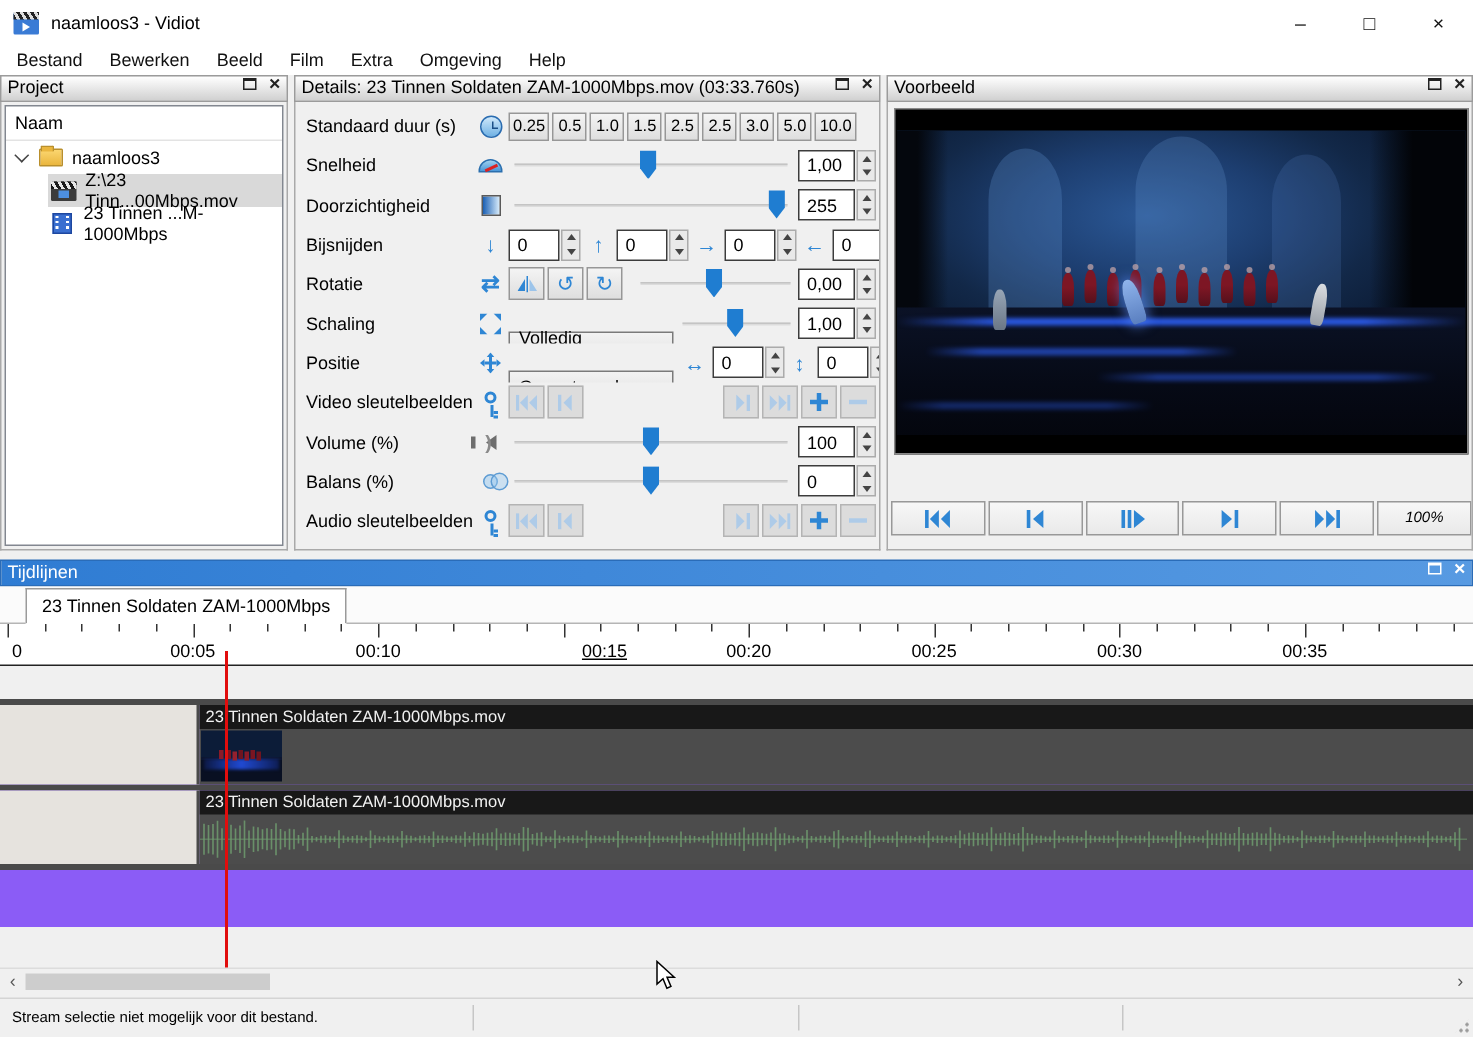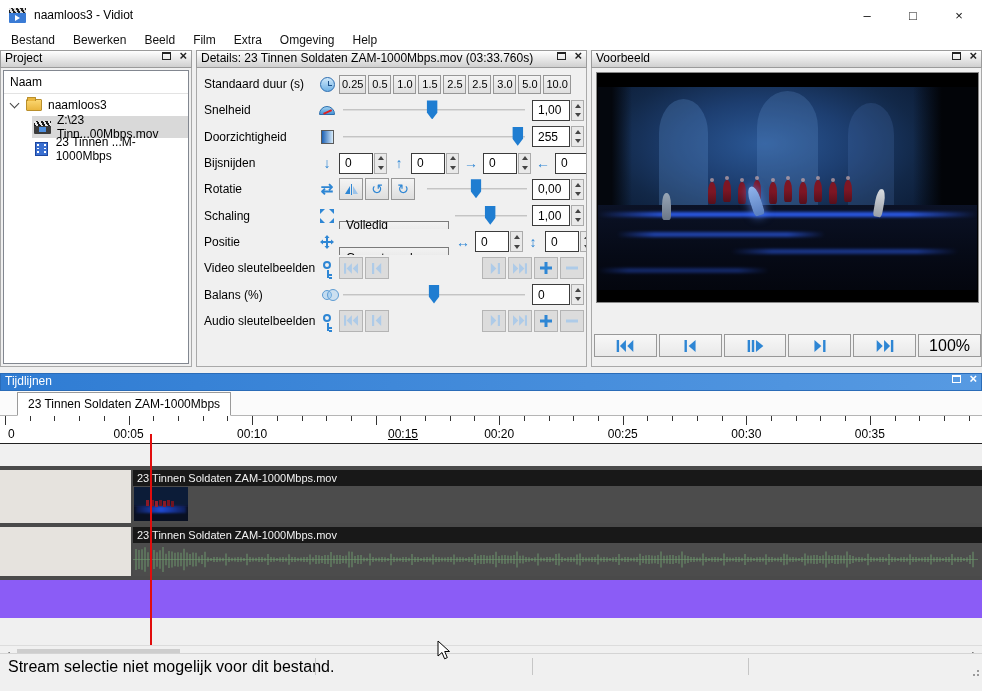--- a/index.html
+++ b/index.html
@@ -100,21 +100,21 @@
   .stage .floor { position:absolute; left:0; right:0; bottom:0; height:42%; background:linear-gradient(#0b1226, #060a16 60%, #04060e); }
   .stage .beam { position:absolute; height:5px; background:linear-gradient(90deg, rgba(30,70,220,0), rgba(45,95,245,.9) 18% 82%, rgba(30,70,220,0)); filter:blur(1.5px); }
   .dancer { position:absolute; border-radius:45% 45% 20% 20%; }
   .dancer.red { width:8px; height:22px; background:linear-gradient(#7d1624 45%, #55101c); }
   .dancer.red::before { content:""; position:absolute; left:2px; top:-4px; width:4px; height:4px; border-radius:50%; background:#caa; opacity:.7; }
   .dancer.grey { width:9px; height:27px; background:linear-gradient(#98a6b6,#6b7787); }
   .dancer.blue { width:11px; height:30px; background:linear-gradient(#8fb4ec,#5a7fc0); transform:rotate(-18deg); box-shadow:0 0 8px 2px rgba(90,140,255,.55); }
   .dancer.white { width:9px; height:28px; background:linear-gradient(#d9dce0,#9aa0a8); transform:rotate(10deg); }
   .time-field { position:absolute; left:2px; top:240px; width:387px; height:23px; background:#f2f2f2; border:1px solid #9c9c9c; display:flex; align-items:center; justify-content:center; font-size:13px; color:#000; }
   .nav-row { position:absolute; left:2px; top:266px; width:387px; height:23px; display:flex; gap:2px; }
-  .nav-btn { flex:1; background:linear-gradient(#f7f7f7,#e9e9e9); border:1px solid #989898; display:flex; align-items:center; justify-content:center; font-size:16px; color:#000; }
+  .nav-btn { flex:1; background:linear-gradient(#f7f7f7,#e9e9e9); border:1px solid #989898; display:flex; align-items:center; justify-content:center; font-size:10px; color:#000;font-style:italic; }
   .nav-btn svg { fill:#2e86d4; }
   
   #timeline-pane { left:0; top:373px; width:982px; height:289px; }
   #timeline-pane .pane-body { border:none; background:#f0f0f0; }
   .tabbar { height:25px; background:#fbfbfb; border-bottom:1px solid #b5b5b5; display:flex; align-items:flex-end; padding-left:17px; }
   .tab { height:24px; margin-bottom:-1px; padding:0 10px; background:#fff; border:1px solid #9a9a9a; border-bottom:1px solid #fff; display:flex; align-items:center; font-size:12px; }
   .ruler { position:relative; height:28px; background:#fff; border-bottom:1px solid #222; overflow:hidden; }
   .tick { position:absolute; top:0; width:1px; background:#333; }
   .rlabel { position:absolute; top:11px; font-size:12px; color:#000; }
   .tracks { position:absolute; left:0; right:0; top:75px; bottom:44px; background:#8b5cf6; overflow:hidden;text-align:center; }
@@ -129,21 +129,21 @@
   .clip-thumb { position:absolute; left:1px; top:1px; width:54px; height:34px;
     background:linear-gradient(#0c1c38 0 52%, #0d1630 52% 58%, #091022 58% 100%); }
   .clip-thumb::before { content:""; position:absolute; left:2px; right:2px; top:56%; height:20%; background:linear-gradient(90deg,rgba(25,60,200,.2),rgba(35,80,230,.9),rgba(25,60,200,.3)); filter:blur(1px); }
   .clip-thumb::after { content:""; position:absolute; left:12px; top:38%; width:3px; height:6px; background:#8a1a28;
     box-shadow:5px 0 #7a1522, 9px 1px #95202e, 13px 0 #6f1420, 17px 1px #8a1a28, 21px 0 #7a1522, 25px 1px #6f1420; }
   .playhead { position:absolute; left:150px; top:43px; width:2px; bottom:17px; background:#e10d0d; z-index:30; }
   .hscroll { position:absolute; left:0; right:0; bottom:1px; height:16px; background:#f0f0f0; border-top:1px solid #dcdcdc; display:flex; align-items:center; }
   .hs-btn { width:17px; height:16px; display:flex; align-items:center; justify-content:center; color:#555; font-size:12px; }
   .hs-thumb { position:absolute; left:17px; width:163px; top:3px; height:11px; background:#cdcdcd; }
   
-  .statusbar { position:absolute; left:0; bottom:12px; width:982px; height:26px; background:#f0f0f0; border-top:1px solid #d4d4d4; display:flex; align-items:center; font-size:16px; color:#000; }
+  .statusbar { position:absolute; left:0; bottom:0; width:982px; height:26px; background:#f0f0f0; border-top:1px solid #d4d4d4; display:flex; align-items:center; font-size:10px; color:#000; }
   .status-text { margin-left:8px; }
   .status-div { position:absolute; top:4px; bottom:4px; width:1px; background:#c6c6c6; }
   .grip { position:absolute; right:2px; bottom:2px; width:10px; height:10px;
     background-image:radial-gradient(#9a9a9a 1px, transparent 1.2px); background-size:4px 4px; background-position:bottom right;
     clip-path:polygon(100% 0,100% 100%,0 100%); }
   
   .cursor { position:absolute; left:437px; top:640px; z-index:99; }
 </style>
 </head>
 <body>
@@ -428,20 +428,39 @@
             </svg>
           </button>
         <button class="kbtn" style="margin-right:0;">
             <svg width="12" height="12" viewBox="0 0 12 12">
               <rect x="0" y="4.5" width="12" height="3"></rect>
             </svg>
           </button>
       </div>
     </div>
 
+    <div class="drow">
+      <span class="dlabel">Volume (%)</span>
+      <span class="ricon">
+          <span class="speaker"></span>
+        </span>
+      <div class="slider" style="width:182px;margin-left:4px;">
+        <div class="slider-track"></div>
+          <div class="slider-thumb" style="left:50%"></div>
+      </div>
+      <div class="push-right" style="margin-right:2px;">
+        <div class="spin">
+          <div class="spin-box">100</div>
+          <div class="spin-arrows">
+              <div class="sa up"></div>
+              <div class="sa dn"></div>
+            </div>
+        </div>
+      </div>
+    </div>
 
     <div class="drow">
       <span class="dlabel">Balans (%)</span>
       <span class="ricon">
           <span class="balance"></span>
         </span>
       <div class="slider" style="width:182px;margin-left:4px;">
         <div class="slider-track"></div>
           <div class="slider-thumb" style="left:50%"></div>
       </div>

